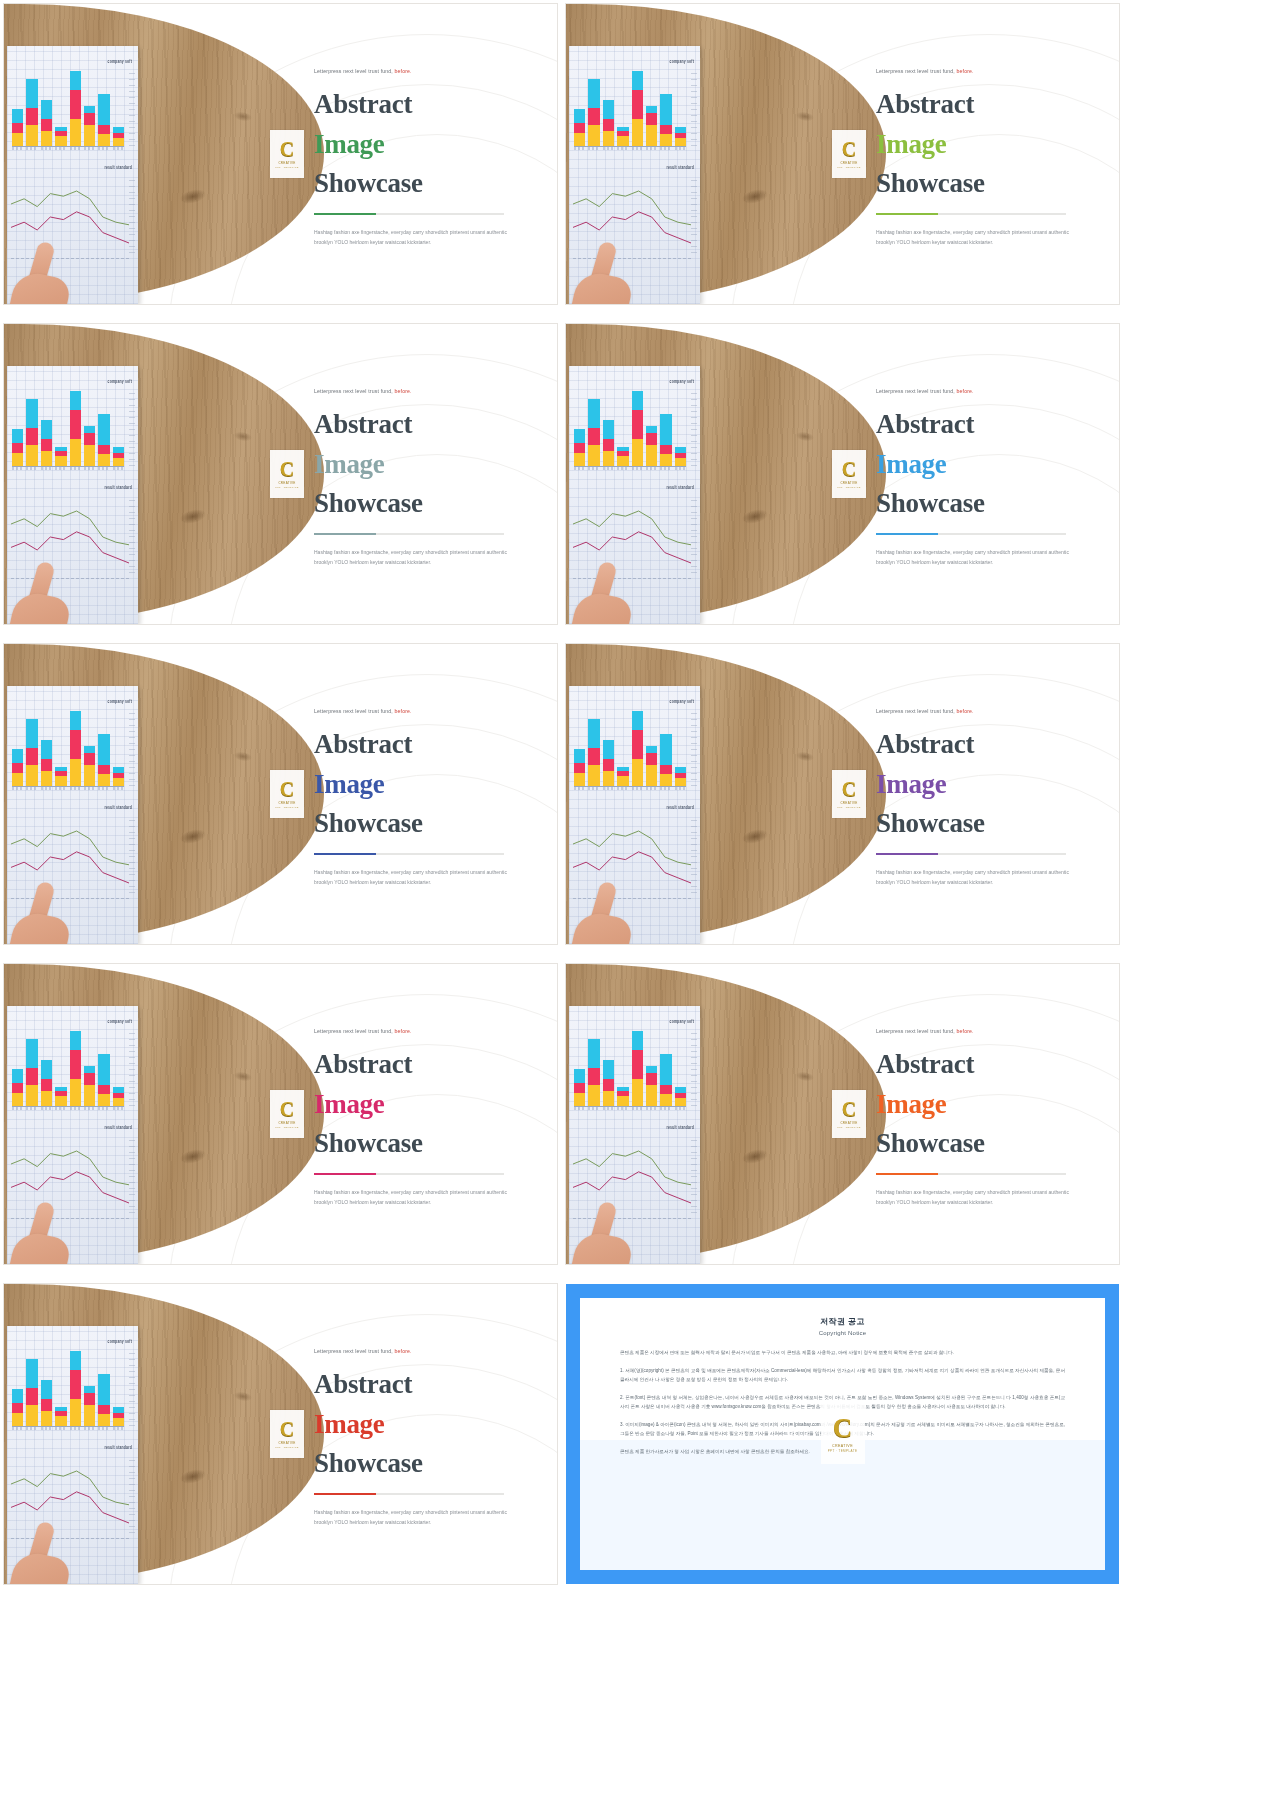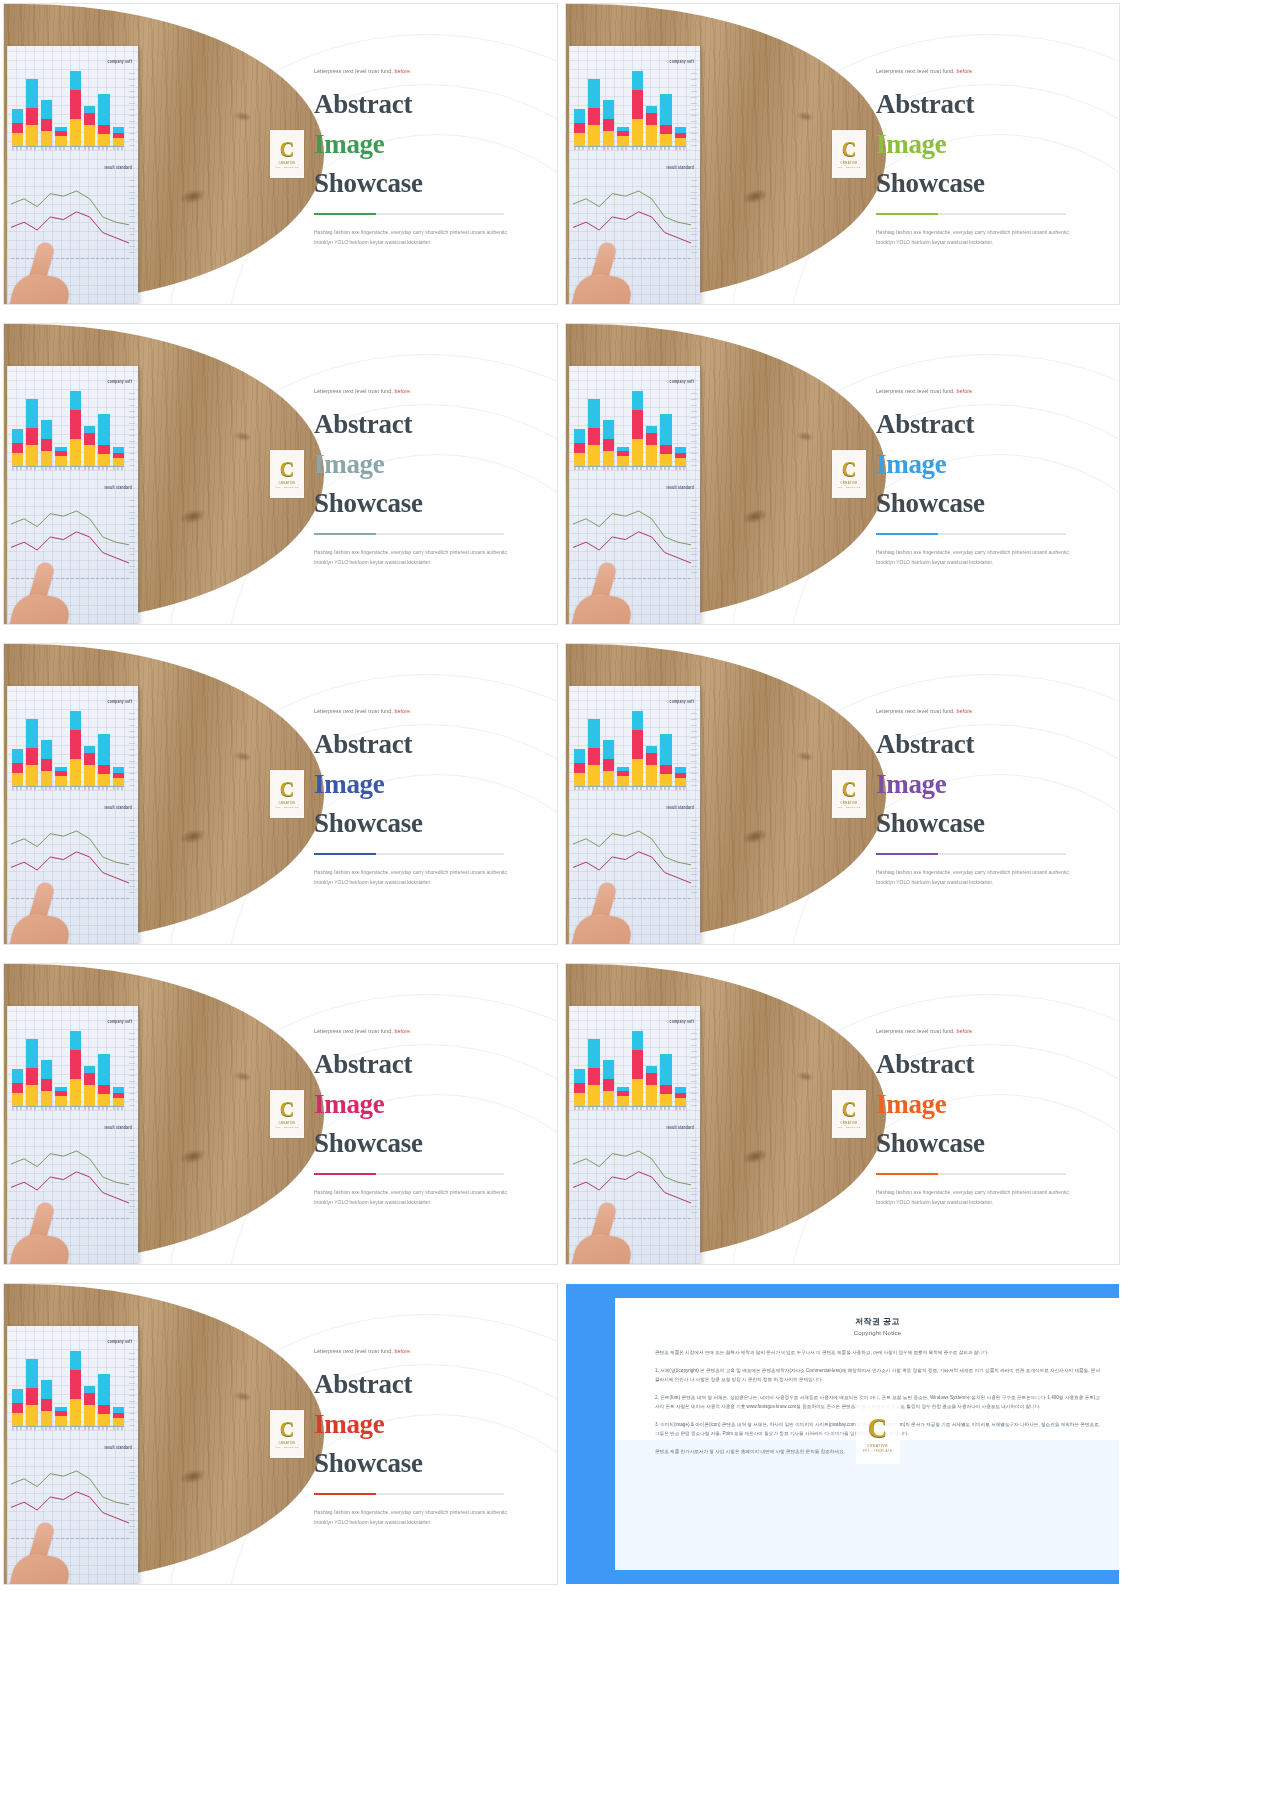--- a/index.html
+++ b/index.html
@@ -235,21 +235,20 @@
     background: #3d99f5;
     padding: 14px;
     overflow: hidden;
   }
   .copypaper {
     width: 100%; height: 100%;
     background: #ffffff;
     position: relative;
     overflow: hidden;
     padding: 18px 40px 10px 40px;
-    margin-left: 35px;
   }
   .copypaper .band {
     position: absolute; left: 0; right: 0; bottom: 0; height: 130px;
     background: #f2f8ff;
   }
   .cp-title {
     position: relative;
     text-align: center;
     font-size: 8px; font-weight: 700; color: #2b3a4a;
     letter-spacing: .4px;

